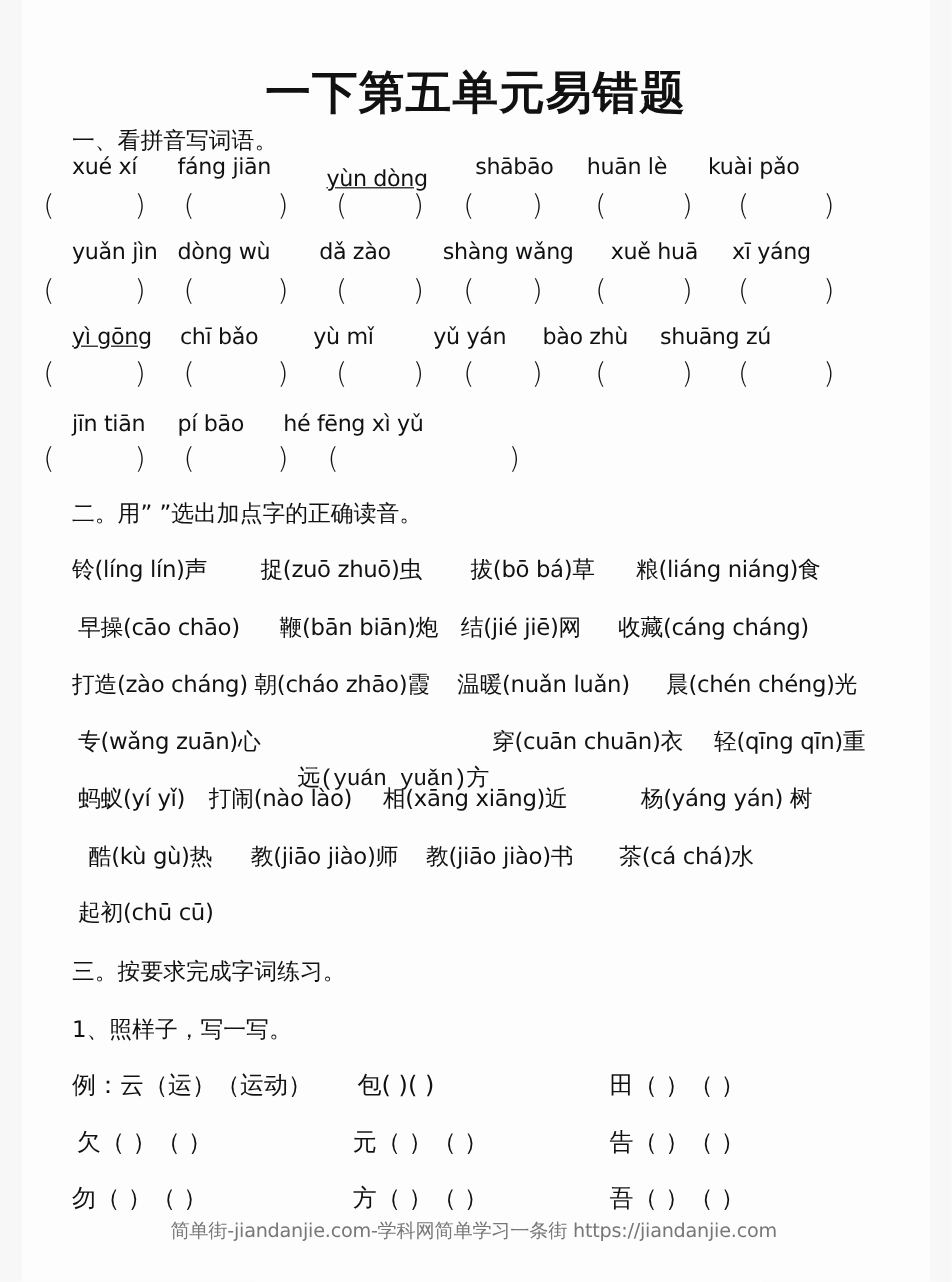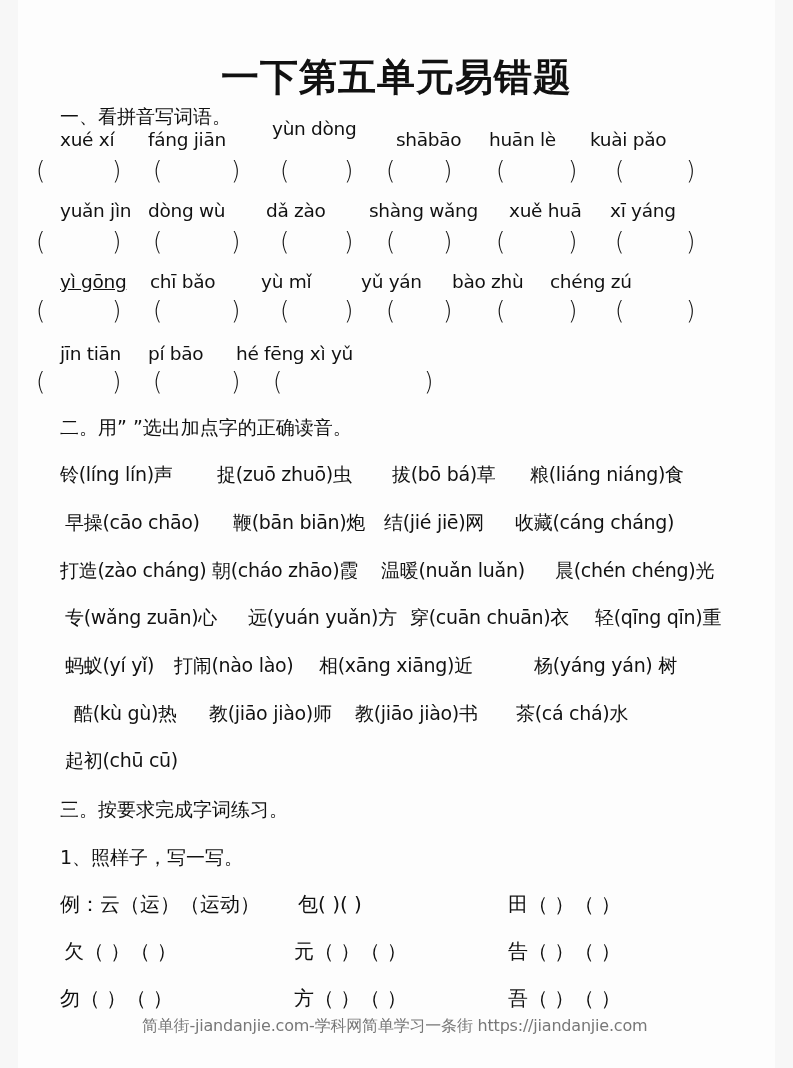--- a/index.html
+++ b/index.html
@@ -30,21 +30,21 @@
 <body>
 
 <div class="page"></div>
 
 <div class="abs title">一下第五单元易错题</div>
 
 <div class="abs section-heading" style="left:60px;top:104px;">一、看拼音写词语。</div>
 
 <div class="abs pinyin" style="left:60px;top:129px;">xué xí</div>
 <div class="abs pinyin" style="left:148px;top:129px;">fáng jiān</div>
-<div class="abs pinyin" style="left:272px;top:118px;">yùn dòng</div>
+<div class="abs pinyin" style="left:272px;top:139px;text-decoration:underline;">yùn dòng</div>
 <div class="abs pinyin" style="left:396px;top:129px;">shābāo</div>
 <div class="abs pinyin" style="left:489px;top:129px;">huān lè</div>
 <div class="abs pinyin" style="left:590px;top:129px;">kuài pǎo</div>
 
 <div>
   <span class="abs paren" style="left:36px;top:157px;">(</span>
   <span class="abs paren" style="left:112px;top:157px;">)</span>
   <span class="abs paren" style="left:153px;top:157px;">(</span>
   <span class="abs paren" style="left:231px;top:157px;">)</span>
   <span class="abs paren" style="left:280px;top:157px;">(</span>
@@ -77,21 +77,21 @@
   <span class="abs paren" style="left:568px;top:228px;">)</span>
   <span class="abs paren" style="left:615px;top:228px;">(</span>
   <span class="abs paren" style="left:686px;top:228px;">)</span>
 </div>
 
 <div class="abs pinyin" style="left:60px;top:271px;text-decoration:underline;">yì gōng</div>
 <div class="abs pinyin" style="left:150px;top:271px;">chī bǎo</div>
 <div class="abs pinyin" style="left:261px;top:271px;">yù mǐ</div>
 <div class="abs pinyin" style="left:361px;top:271px;">yǔ yán</div>
 <div class="abs pinyin" style="left:452px;top:271px;">bào zhù</div>
-<div class="abs pinyin" style="left:550px;top:271px;">chéng zú</div>
+<div class="abs pinyin" style="left:550px;top:271px;">shuāng zú</div>
 
 <div>
   <span class="abs paren" style="left:36px;top:297px;">(</span>
   <span class="abs paren" style="left:112px;top:297px;">)</span>
   <span class="abs paren" style="left:153px;top:297px;">(</span>
   <span class="abs paren" style="left:231px;top:297px;">)</span>
   <span class="abs paren" style="left:280px;top:297px;">(</span>
   <span class="abs paren" style="left:344px;top:297px;">)</span>
   <span class="abs paren" style="left:386px;top:297px;">(</span>
   <span class="abs paren" style="left:443px;top:297px;">)</span>
@@ -125,21 +125,21 @@
 <div class="abs item" style="left:233px;top:510px;">鞭(bān biān)炮</div>
 <div class="abs item" style="left:384px;top:510px;">结(jié jiē)网</div>
 <div class="abs item" style="left:515px;top:510px;">收藏(cáng cháng)</div>
 
 <div class="abs item" style="left:60px;top:558px;">打造(zào cháng)</div>
 <div class="abs item" style="left:212px;top:558px;">朝(cháo zhāo)霞</div>
 <div class="abs item" style="left:381px;top:558px;">温暖(nuǎn luǎn)</div>
 <div class="abs item" style="left:555px;top:558px;">晨(chén chéng)光</div>
 
 <div class="abs item" style="left:65px;top:605px;">专(wǎng zuān)心</div>
-<div class="abs item" style="left:248px;top:605px;">远(yuán yuǎn)方</div>
+<div class="abs item" style="left:248px;top:635px;font-family:Liberation Mono, monospace;">远(yuán yuǎn)方</div>
 <div class="abs item" style="left:410px;top:605px;">穿(cuān chuān)衣</div>
 <div class="abs item" style="left:595px;top:605px;">轻(qīng qīn)重</div>
 
 <div class="abs item" style="left:65px;top:653px;">蚂蚁(yí yǐ)</div>
 <div class="abs item" style="left:174px;top:653px;">打闹(nào lào)</div>
 <div class="abs item" style="left:319px;top:653px;">相(xāng xiāng)近</div>
 <div class="abs item" style="left:534px;top:653px;">杨(yáng yán)  树</div>
 
 <div class="abs item" style="left:74px;top:701px;">酷(kù gù)热</div>
 <div class="abs item" style="left:209px;top:701px;">教(jiāo jiào)师</div>

